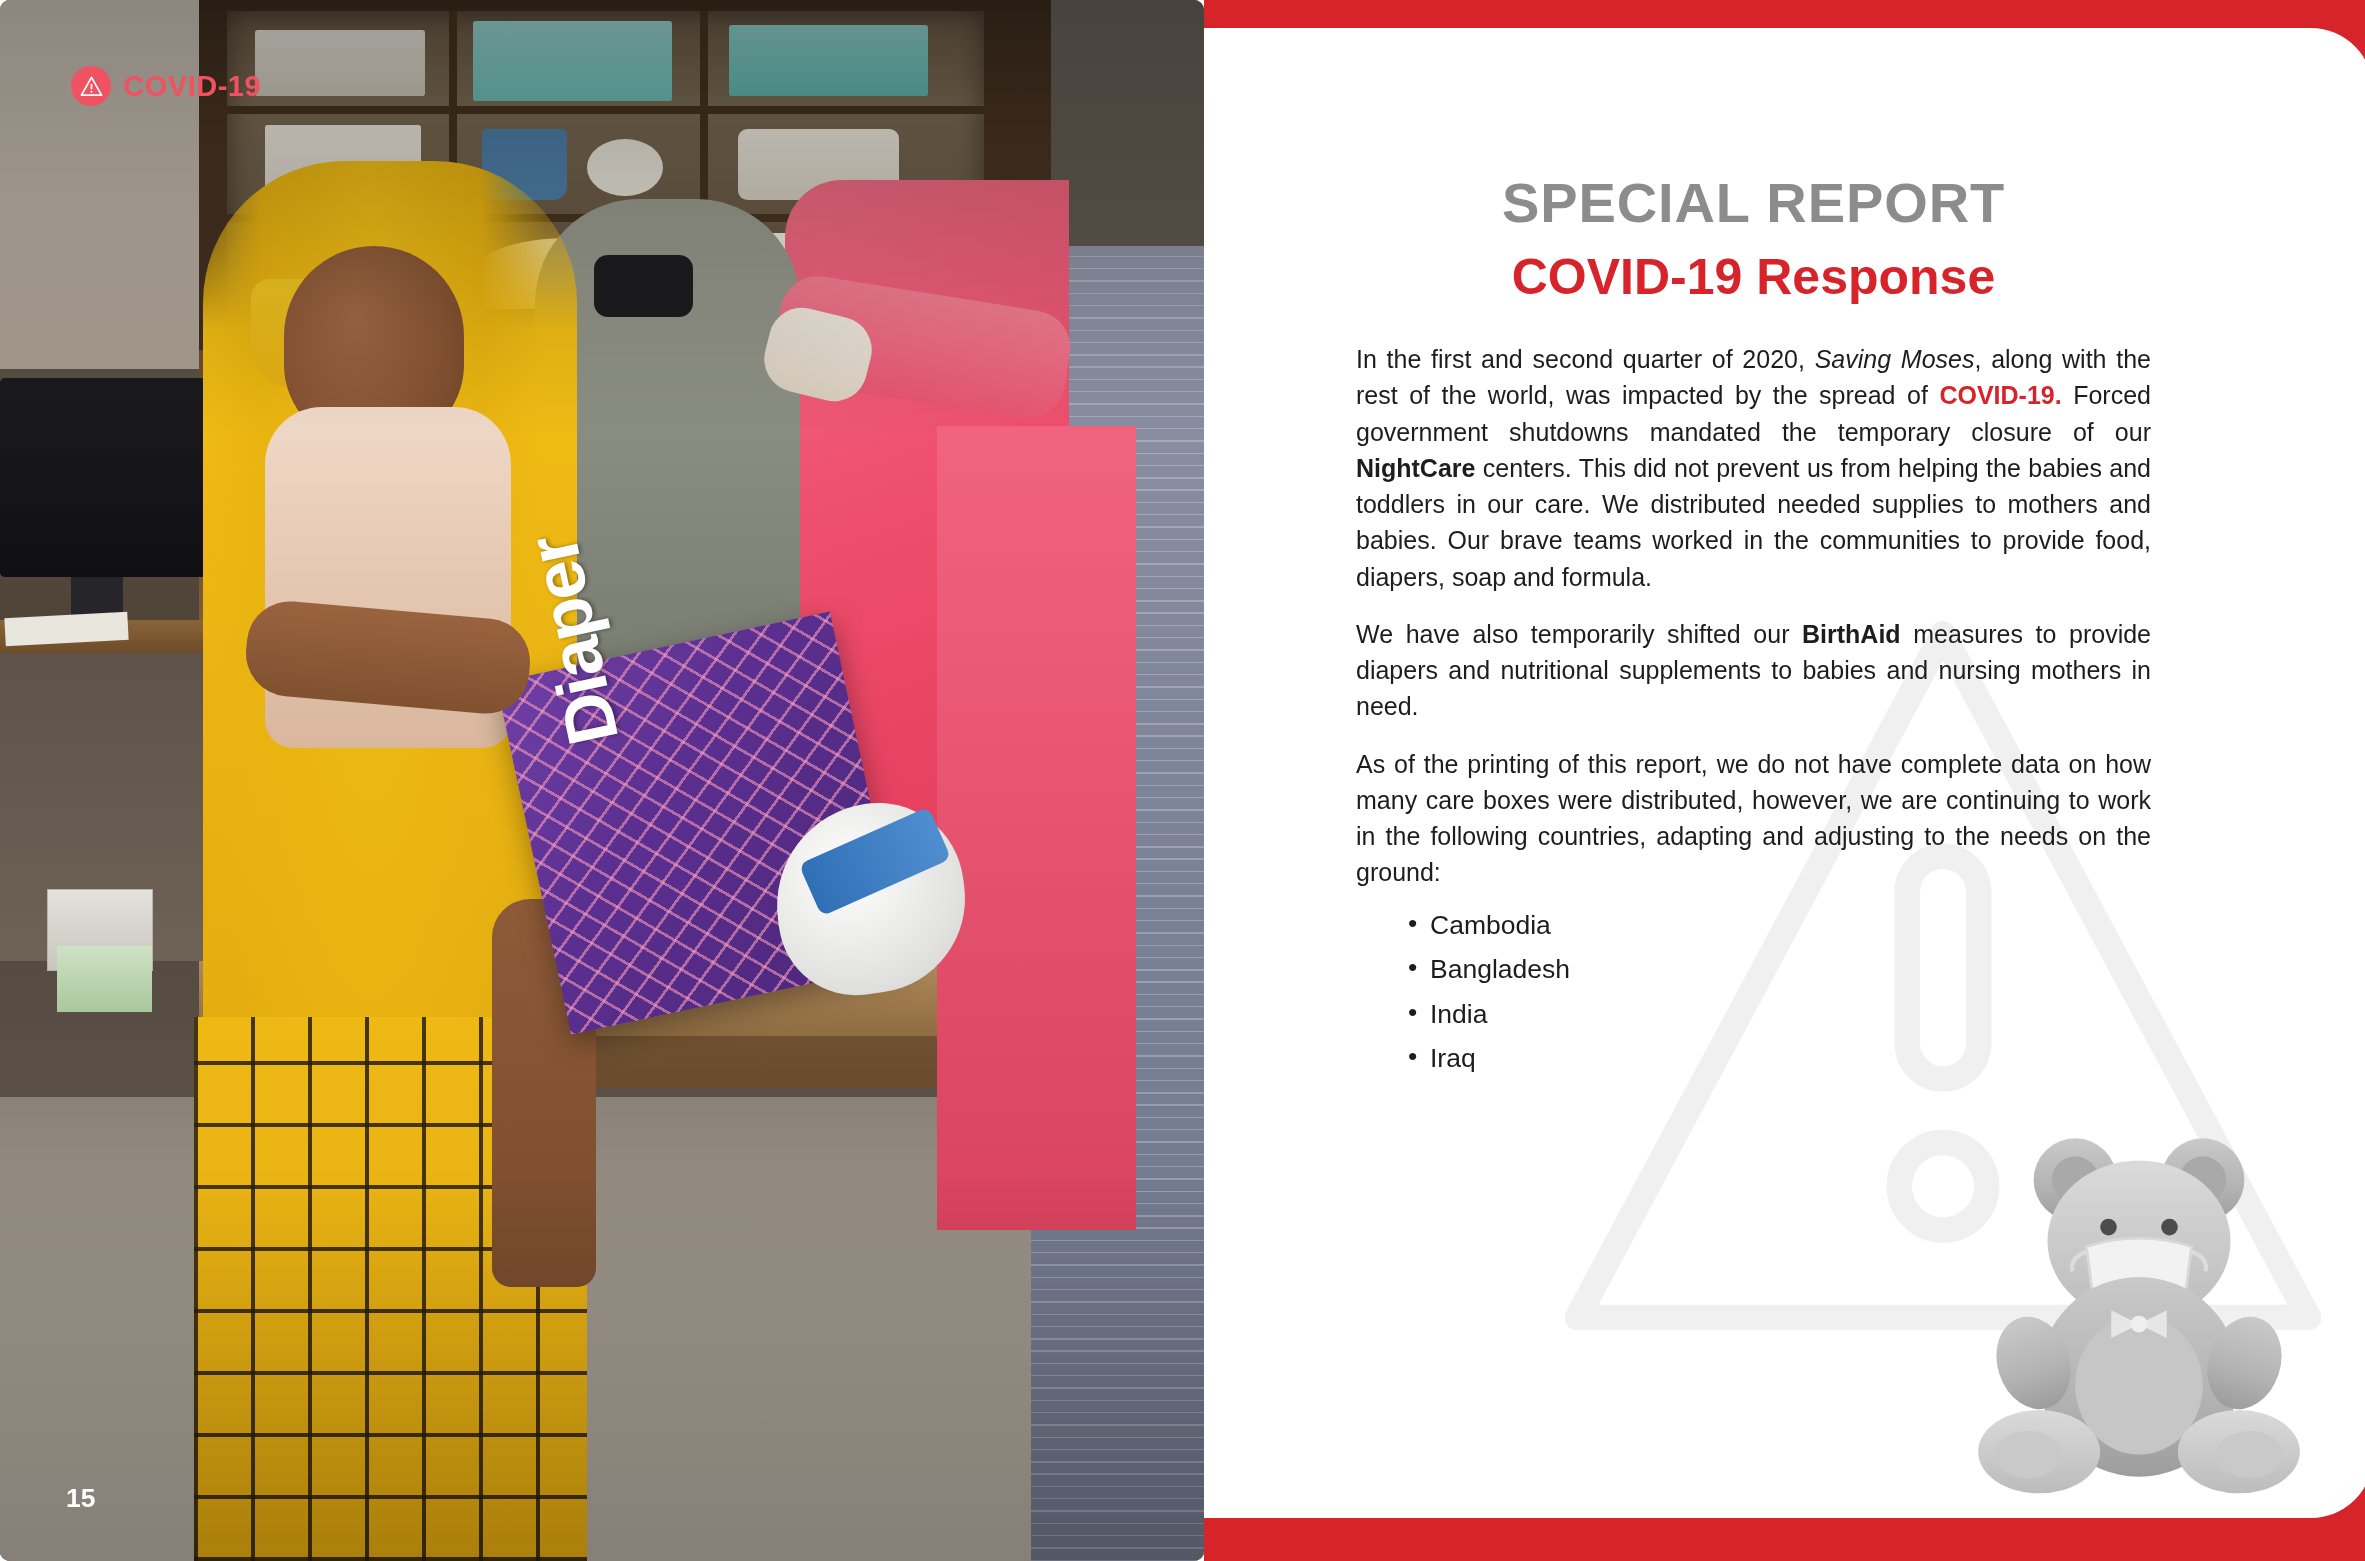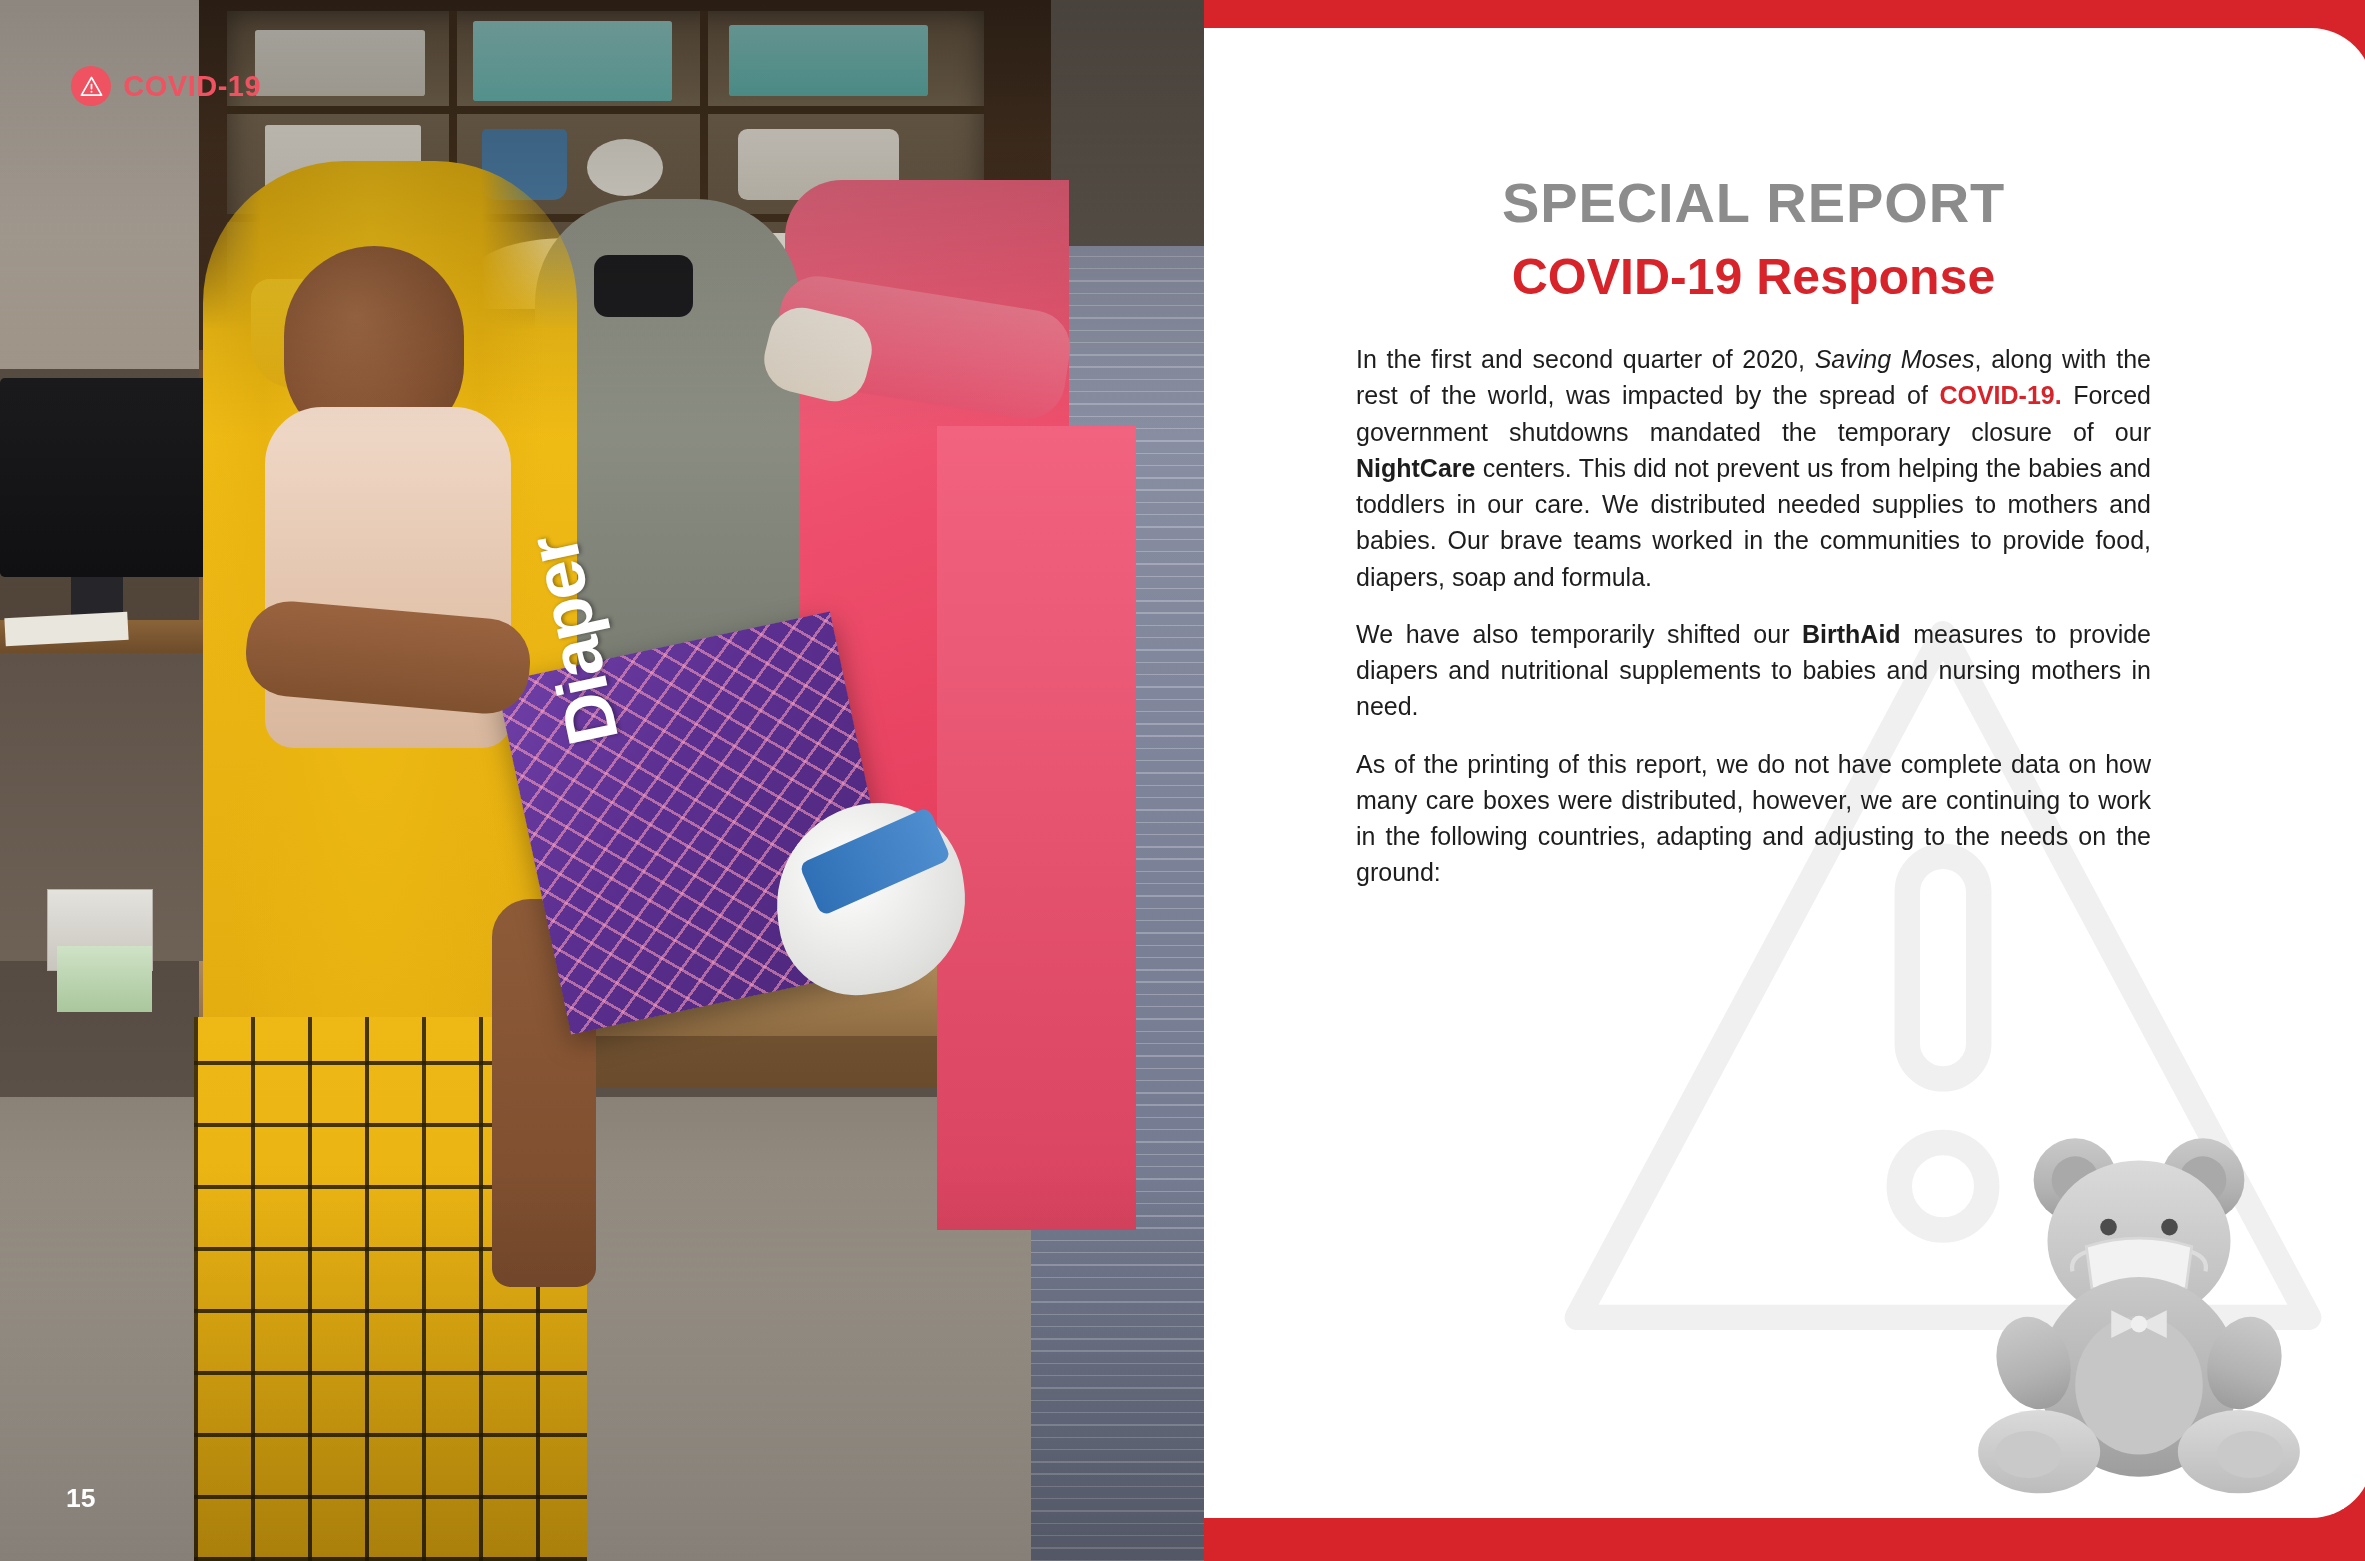--- a/index.html
+++ b/index.html
@@ -20,20 +20,21 @@
     display: flex;
   }
 
   
   .left-page {
     position: relative;
     width: 1204px;
     height: 1561px;
     overflow: hidden;
     background: #0f172a;
+    border-radius: 10px;
   }
   .photo {
     position: absolute;
     inset: 0;
     overflow: hidden;
   }
   
   .photo-bg {
     position: absolute;
     inset: 0;
@@ -468,20 +469,26 @@
       </div>
 
       <div class="right-content">
         <div class="special-report">SPECIAL REPORT</div>
         <div class="covid-response">COVID-19 Response</div>
 
         <p class="body-p"><span>In the first and second quarter of 2020, </span><em>Saving Moses</em><span>, along with the rest of the world, was impacted by the spread of </span><span class="accent">COVID-19.</span><span> Forced government shutdowns mandated the temporary closure of our </span><b>NightCare</b><span> centers. This did not prevent us from helping the babies and toddlers in our care. We distributed needed supplies to mothers and babies. Our brave teams worked in the communities to provide food, diapers, soap and formula.</span></p>
         <p class="body-p"><span>We have also temporarily shifted our </span><b>BirthAid</b><span> measures to provide diapers and nutritional supplements to babies and nursing mothers in need.</span></p>
         <p class="body-p"><span>As of the printing of this report, we do not have complete data on how many care boxes were distributed, however, we are continuing to work in the following countries, adapting and adjusting to the needs on the ground:</span></p>
 
+        <ul class="country-list">
+            <li>Cambodia</li>
+            <li>Bangladesh</li>
+            <li>India</li>
+            <li>Iraq</li>
+          </ul>
       </div>
 
       <div class="teddy">
         <svg viewBox="0 0 300 280" aria-hidden="true">
           <defs>
             <linearGradient id="fur" x1="0" y1="0" x2="0" y2="1">
               <stop offset="0%" stop-color="#c9c9c9"></stop>
               <stop offset="60%" stop-color="#b3b3b3"></stop>
               <stop offset="100%" stop-color="#9d9d9d"></stop>
             </linearGradient>

